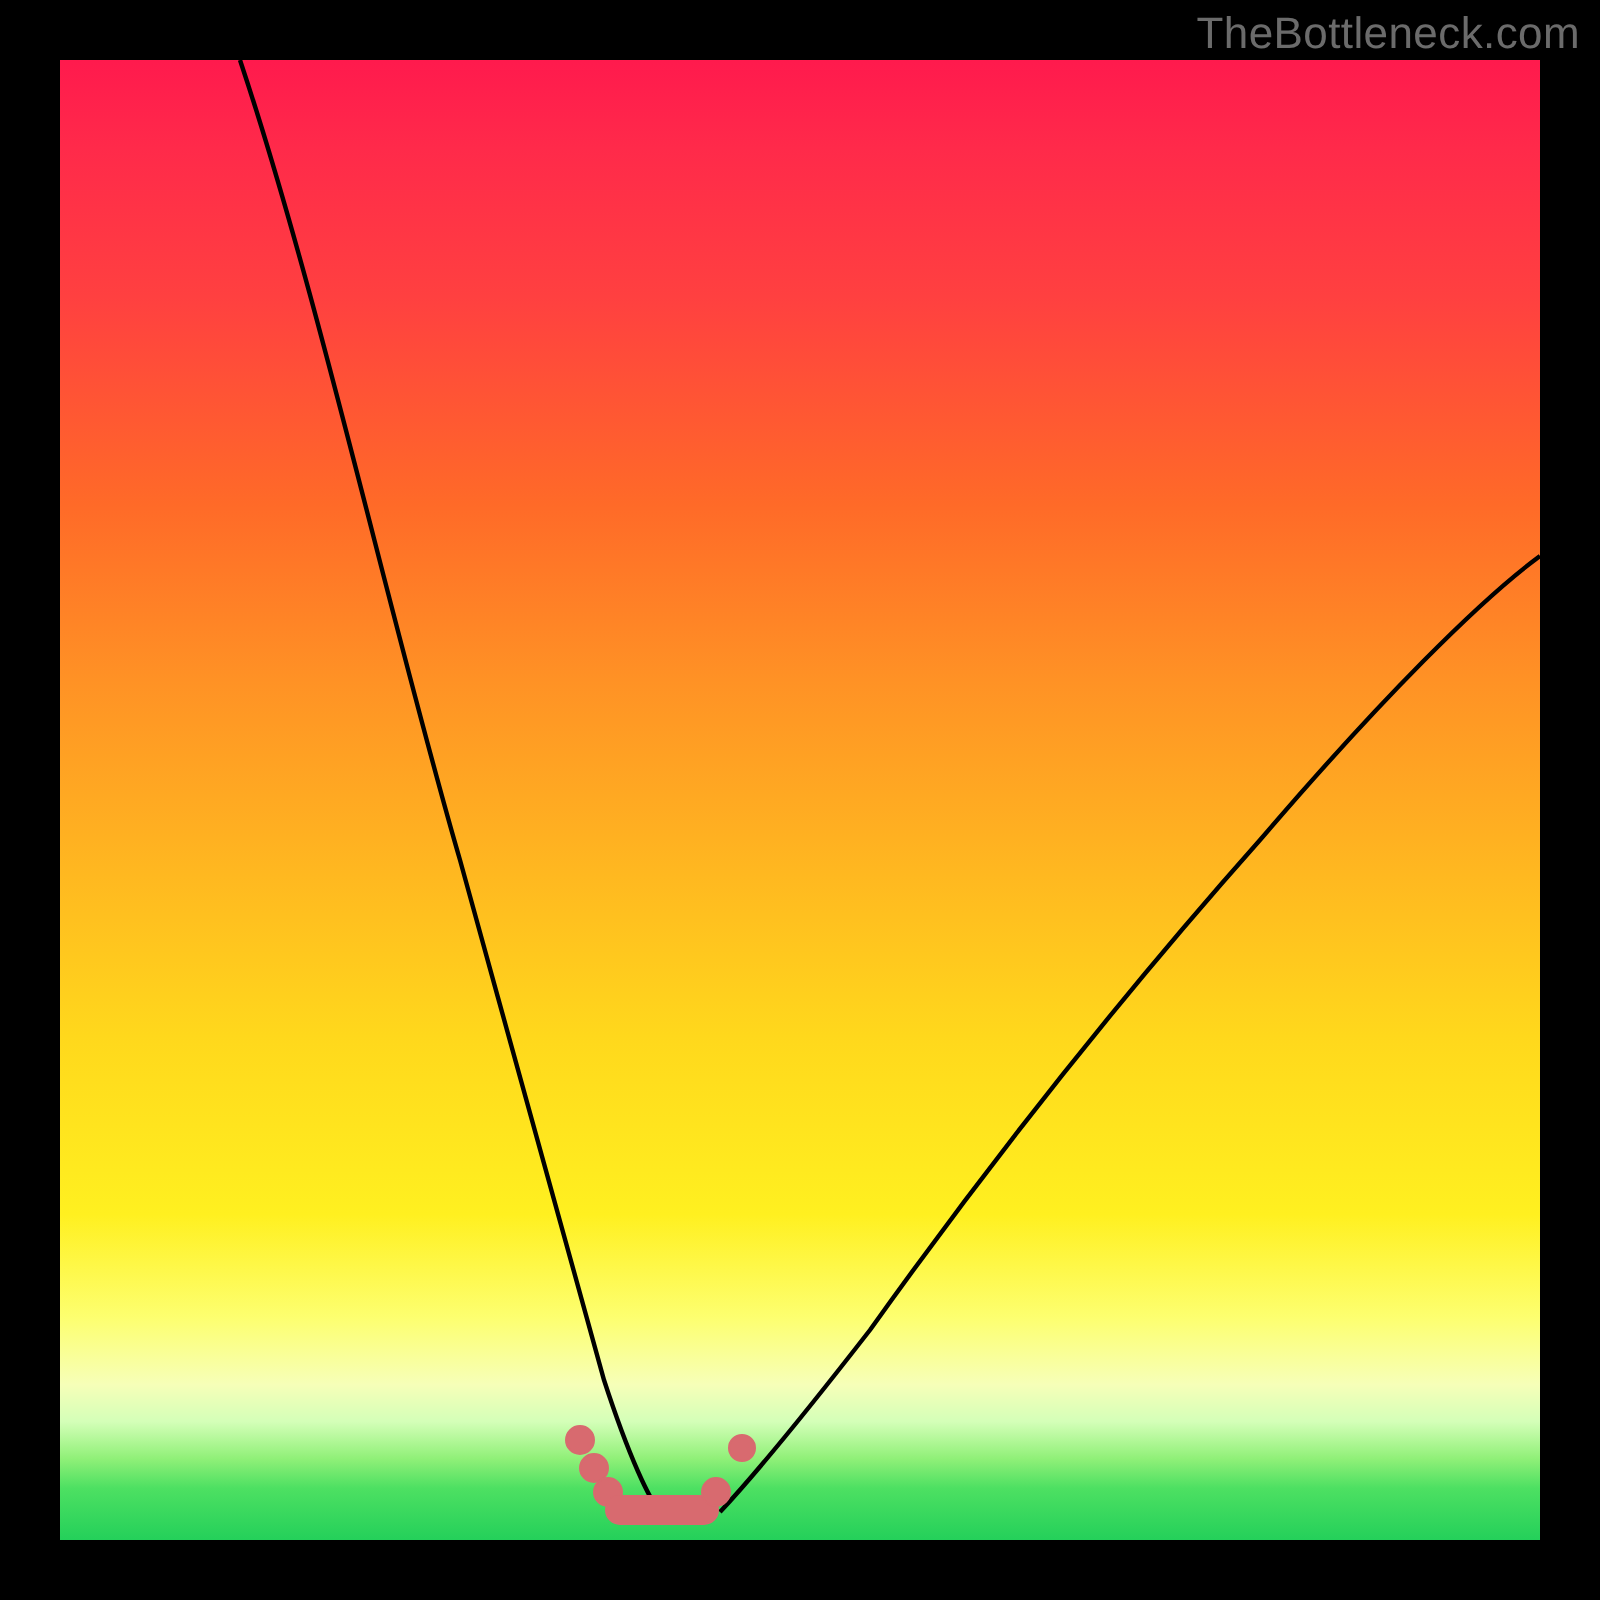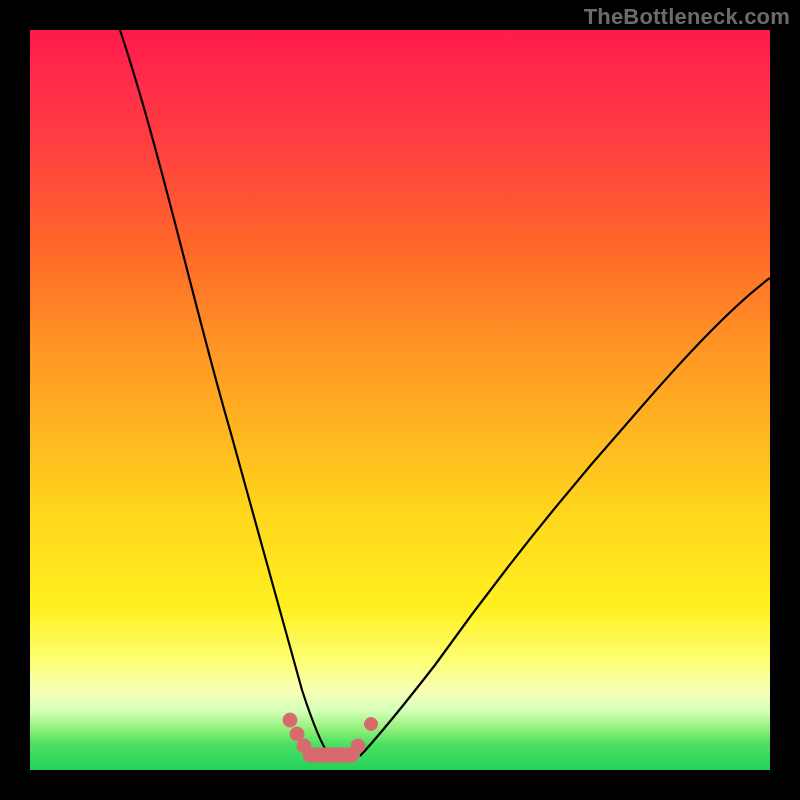--- a/index.html
+++ b/index.html
@@ -49,21 +49,21 @@
       #24d05a 100%
     );
   }
   .watermark {
     position: absolute;
     top: 4px;
     right: 10px;
     color: #6b6b6b;
     font-size: 22px;
     letter-spacing: 0.2px;
-    font-weight: 700;
+    font-weight: 400;
   }
   svg.curves {
     position: absolute;
     inset: 0;
   }
 </style>
 </head>
 <body>
 
 <div class="frame">

